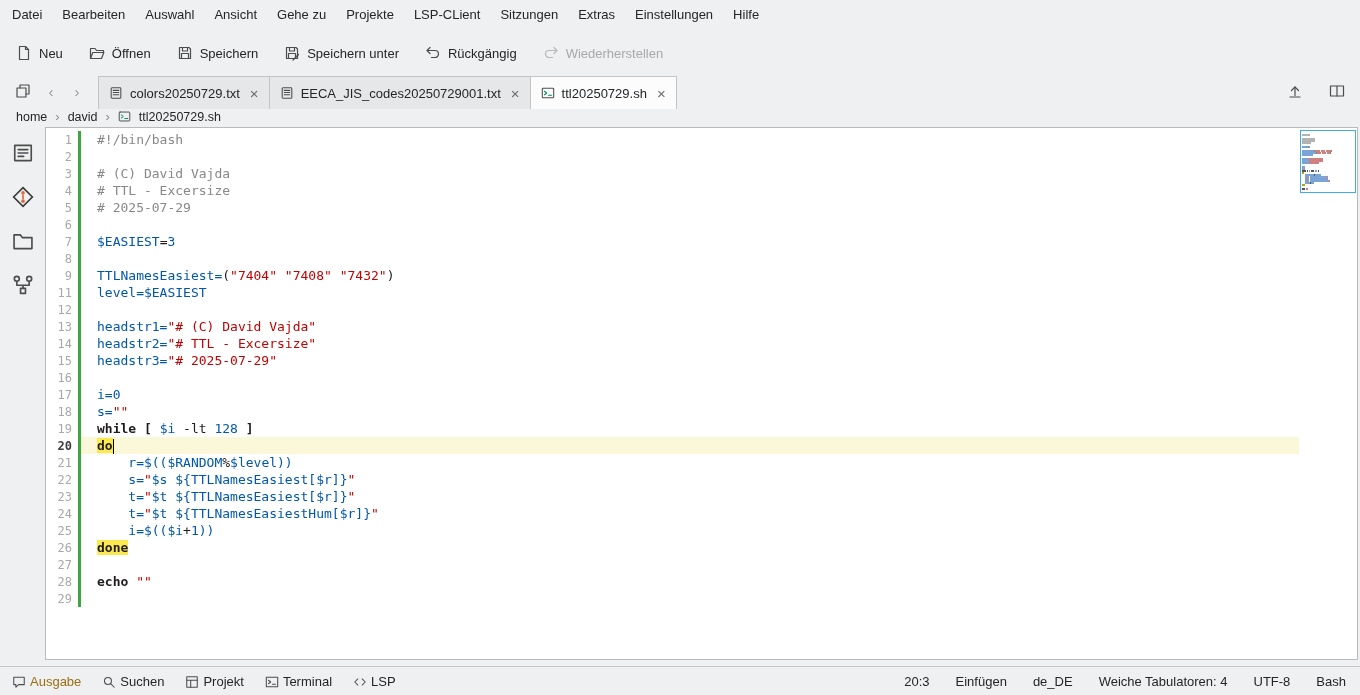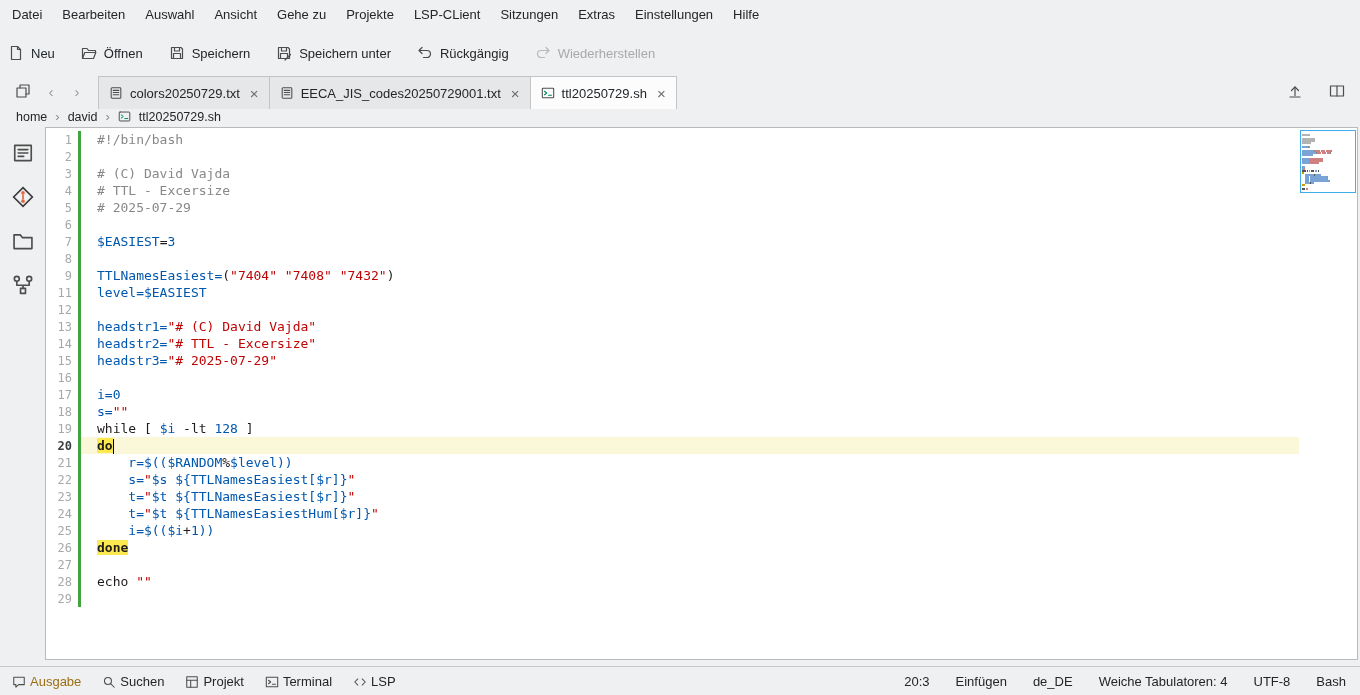--- a/index.html
+++ b/index.html
@@ -12,21 +12,21 @@
     -webkit-font-smoothing: antialiased;
   }
   .icon { display:inline-flex; align-items:center; justify-content:center; width:16px; height:16px; flex:none; }
   .icon svg { width:100%; height:100%; display:block; }
 
   
   .menubar { height:30px; display:flex; align-items:stretch; padding-left:2px; background:#eff0f1; }
   .menu-item { padding:0 10px; line-height:30px; cursor:default; }
 
   
-  .toolbar { height:46px; display:flex; align-items:center; gap:26px; padding-left:8px; background:#eff0f1; }
+  .toolbar { height:46px; display:flex; align-items:center; gap:26px; padding-left:16px; background:#eff0f1; }
   .tool-btn { display:flex; align-items:center; gap:7px; }
   .tool-btn.disabled { color:#a8a9aa; }
   .tool-btn.disabled svg * { stroke:#b8b9ba; }
 
   
   .tabbar { height:30px; display:flex; align-items:stretch; padding-left:8px; background:#eff0f1; }
   .tb-iconbtn { width:30px; display:flex; align-items:center; justify-content:center; }
   .tb-nav { width:26px; display:flex; align-items:center; justify-content:center; color:#9a9b9c; font-size:15px; }
   .tabs { display:flex; margin-left:8px; }
   .tab { display:flex; align-items:center; gap:7px; padding:16px 10px; border:1px solid #c3c4c5; border-bottom:none; background:#e6e7e8; margin-right:-1px; }
@@ -50,21 +50,21 @@
   .editor { flex:1; background:var(--editor-bg); border:1px solid #b9babb; display:flex; overflow:hidden; position:relative; }
   .code-area { flex:1; padding-top:3px; overflow:hidden; }
   .row { height:17px; display:flex; align-items:center; font-family:"DejaVu Sans Mono","Liberation Mono",monospace; font-size:13px; white-space:pre; }
   .row.current { background: var(--curline); }
   .gut { display:flex; align-items:center; background:var(--editor-bg); height:17px; flex:none; }
   .ln { width:26px; text-align:right; color:#a8a8a8; font-size:12px; }
   .row.current .ln { color:#3b3e40; font-weight:bold; }
   .chg { width:3px; height:17px; margin-left:6px; background:var(--green); }
   .code { margin-left:16px; }
   .tk-cm  { color: var(--c-cm); }
-  .tk-kw  { color: var(--c-kw); font-weight:normal;text-align:right; }
+  .tk-kw  { color: var(--c-kw); font-weight:bold;text-align:right; }
   .tk-var { color: var(--c-var); }
   .tk-str { color: var(--c-str); }
   .tk-num { color: var(--c-var); }
   .tk-op  { color: var(--c-kw); }
   .tk-pl  { color: var(--c-kw); }
   .tk-kwhl{ background: var(--yellow); color: var(--c-kw); font-weight:bold; }
   .cursor { display:inline-block; width:0; height:15px; border-left:1.6px solid #000; vertical-align:middle; }
 
   .minimap { width:58px; position:relative; padding:4px 3px 0 3px; background:var(--editor-bg); }
   .mini-row { height:2px; line-height:0; white-space:nowrap; }

